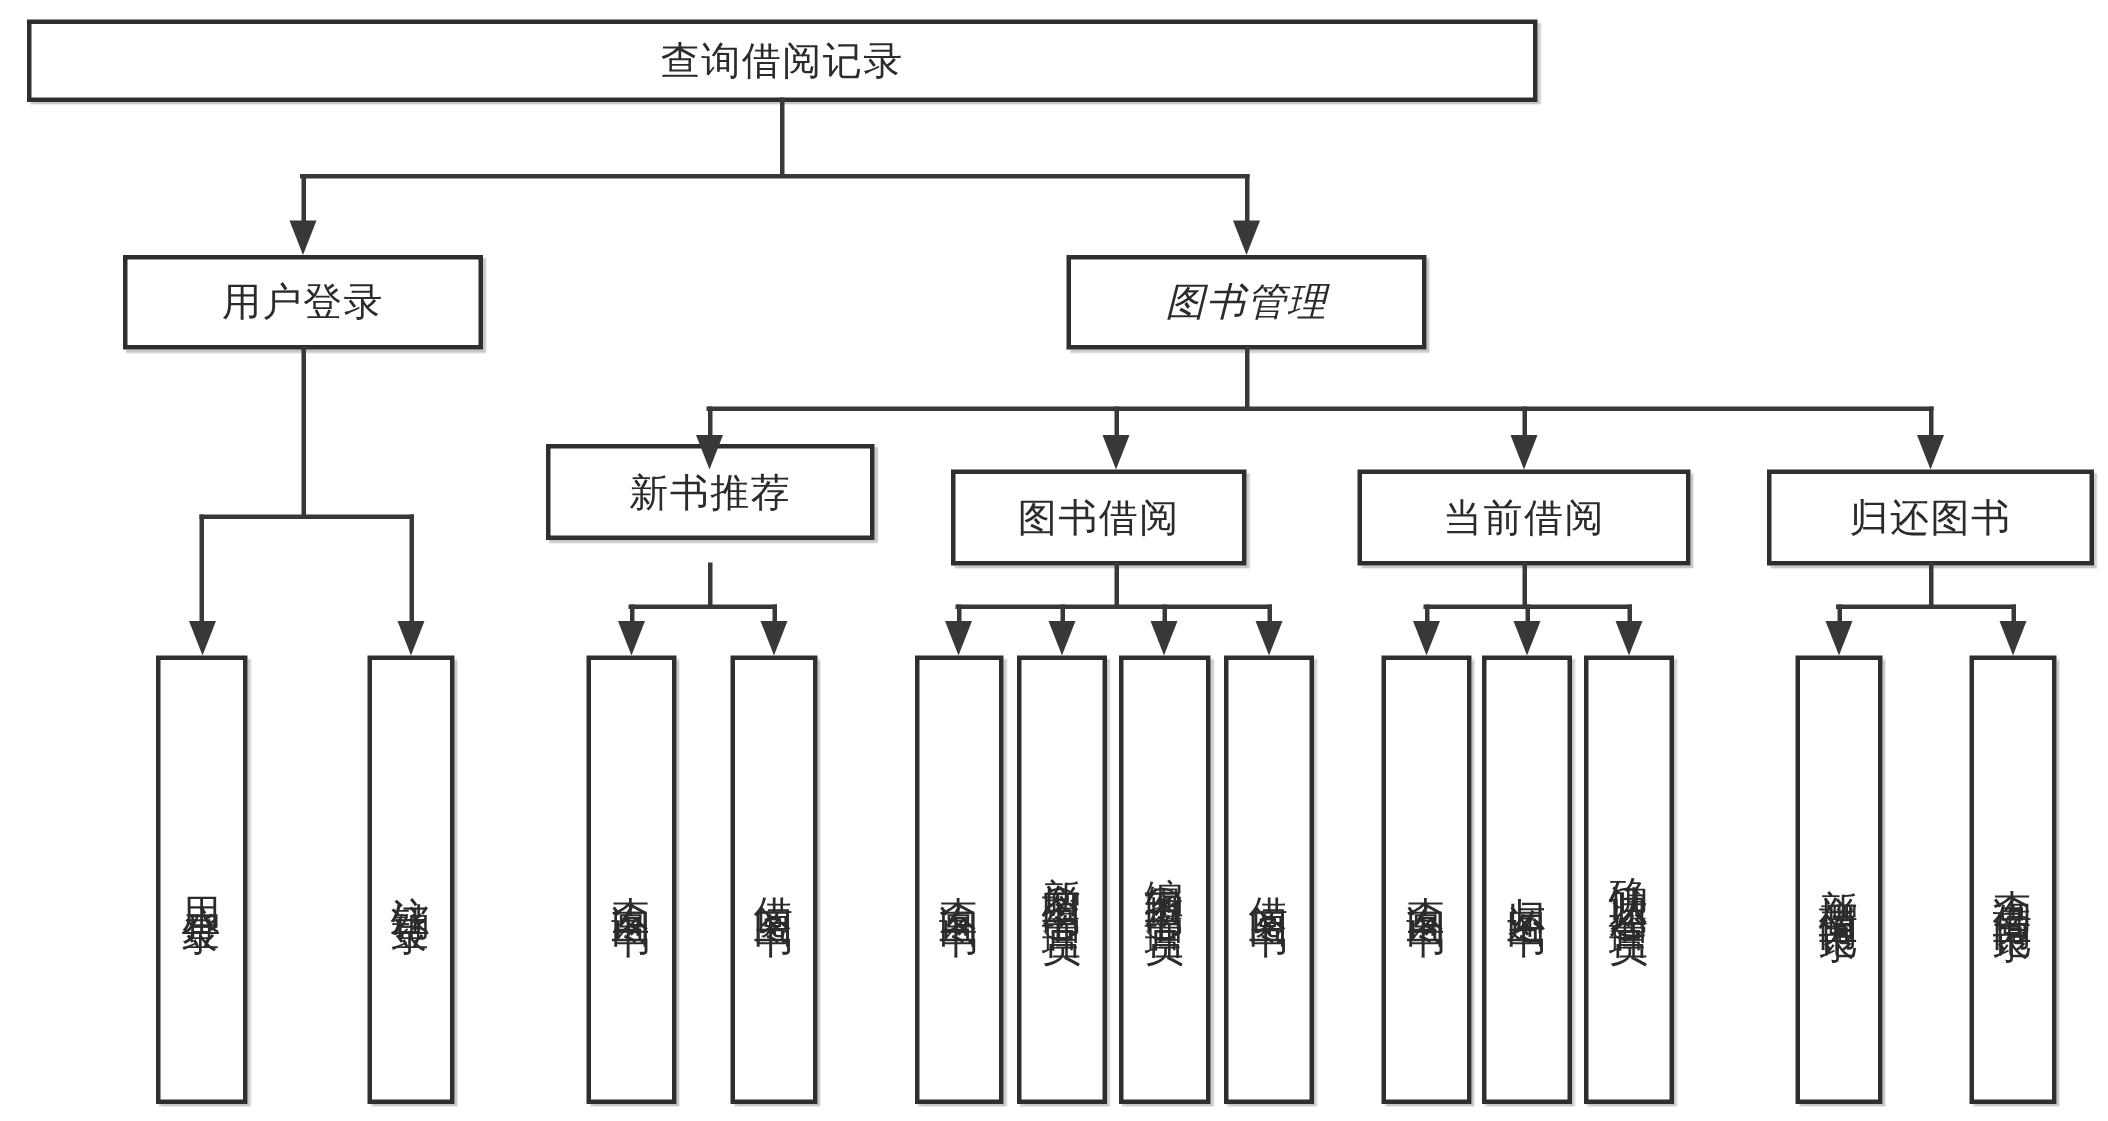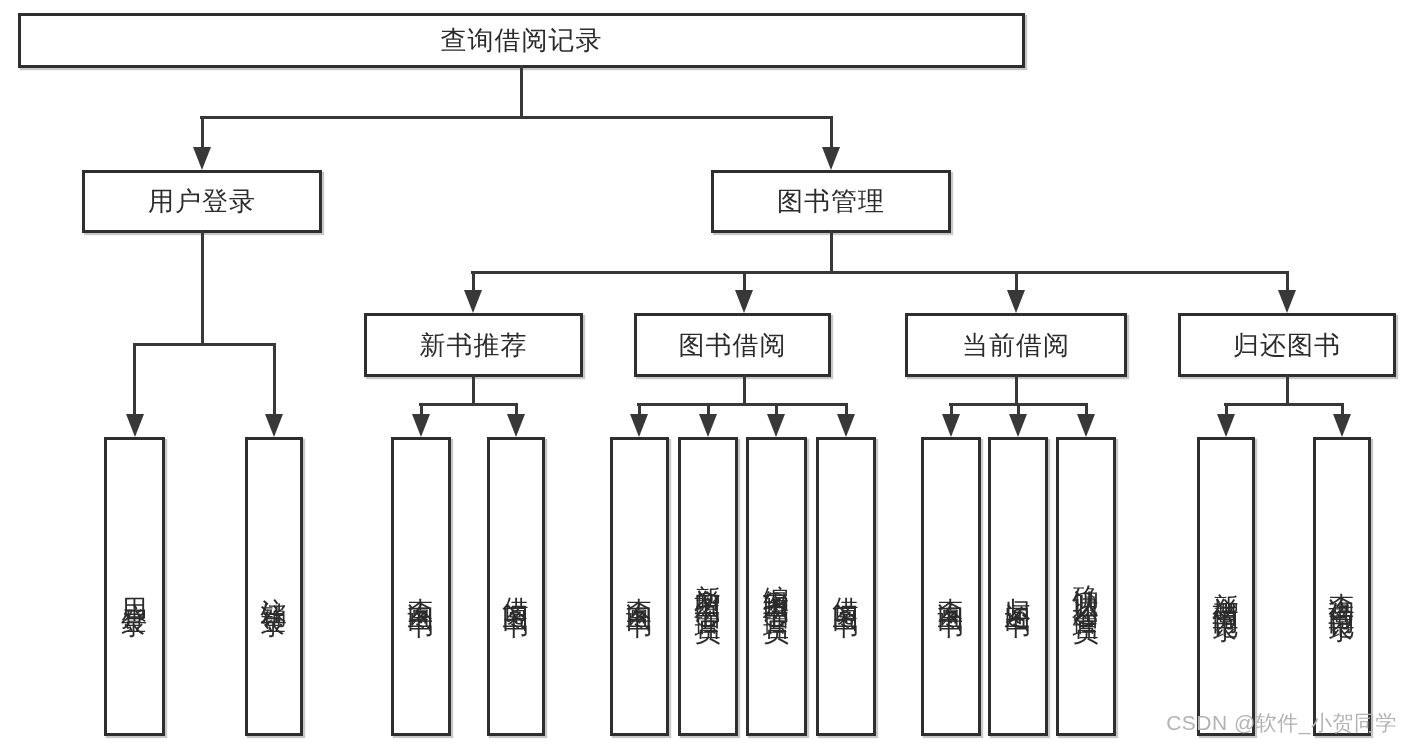--- a/index.html
+++ b/index.html
@@ -64,25 +64,25 @@
 
 <div id="canvas">
 
   <div class="node" style="left:18px;top:13px;width:1007px;height:55px;">
     <span class="lbl">查询借阅记录</span>
   </div>
 
   <div class="node" style="left:82px;top:170px;width:240px;height:63px;">
     <span class="lbl">用户登录</span>
   </div>
-  <div class="node" style="left:711px;top:170px;width:240px;height:63px;">
+  <div class="node" style="left:711px;top:170px;width:240px;height:63px;font-style:italic;">
     <span class="lbl">图书管理</span>
   </div>
 
-  <div class="node" style="left:364px;top:313px;width:219px;height:64px;text-align:center;">
+  <div class="node" style="left:364px;top:296px;width:219px;height:64px;text-align:center;">
     <span class="lbl">新书推荐</span>
   </div>
   <div class="node" style="left:634px;top:313px;width:197px;height:64px;">
     <span class="lbl">图书借阅</span>
   </div>
   <div class="node" style="left:905px;top:313px;width:222px;height:64px;">
     <span class="lbl">当前借阅</span>
   </div>
   <div class="node" style="left:1178px;top:313px;width:218px;height:64px;">
     <span class="lbl">归还图书</span>
@@ -180,15 +180,14 @@
   <div class="arrow" style="left:630px;top:414px;"></div>
   <div class="arrow" style="left:699px;top:414px;"></div>
   <div class="arrow" style="left:767px;top:414px;"></div>
   <div class="arrow" style="left:837px;top:414px;"></div>
   <div class="arrow" style="left:942px;top:414px;"></div>
   <div class="arrow" style="left:1009px;top:414px;"></div>
   <div class="arrow" style="left:1077px;top:414px;"></div>
   <div class="arrow" style="left:1217px;top:414px;"></div>
   <div class="arrow" style="left:1333px;top:414px;"></div>
 
-  <div id="watermark">CSDN @软件_小贺同学</div>
 
 </div>
 
 </body></html>

